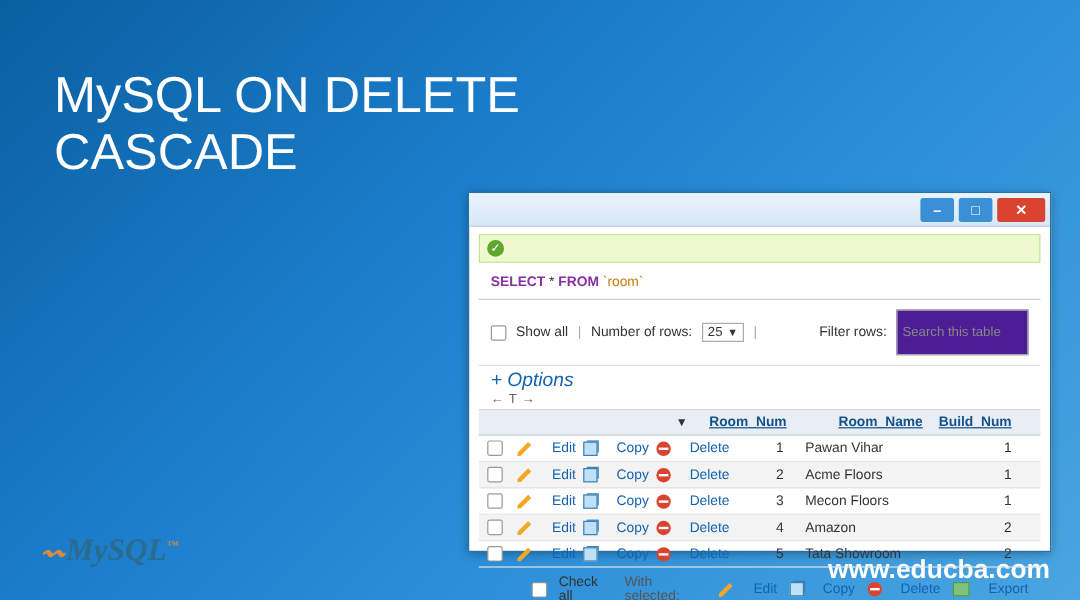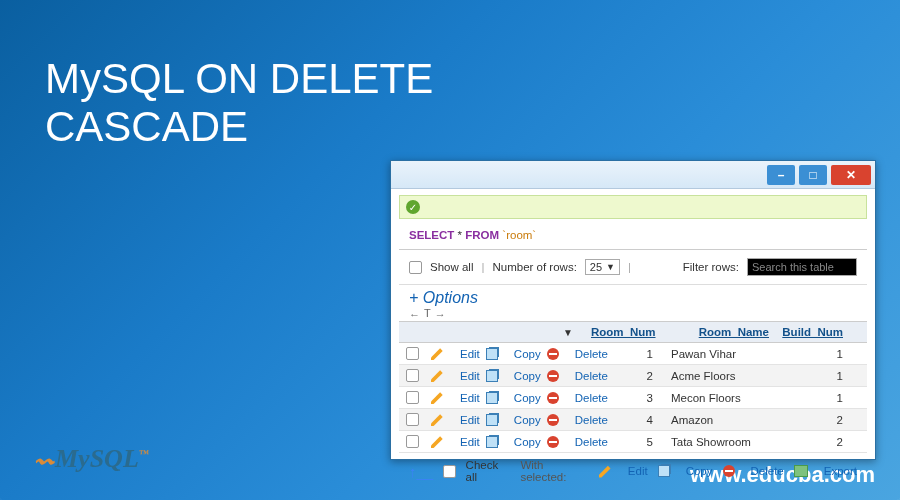--- a/index.html
+++ b/index.html
@@ -82,22 +82,22 @@
     color:#333;
   }
   .filter-row .sep { color:#aaa; }
   .chk { width:13px; height:13px; border:1px solid #999; background:#fff; display:inline-block; border-radius:2px;}
   .rows-select {
     border:1px solid #aaa; padding:1px 4px; font-size:11px;
     display:inline-flex; align-items:center; gap:4px;
   }
   .rows-select .caret { font-size:9px; color:#333;}
   .search-input {
-    border:1px solid #aaa; padding:2px 4px; font-size:11px; color:#888;
-    width:110px; background:#000000;
+    border:1px solid #aaa; padding:12px 4px; font-size:11px; color:#888;
+    width:110px; background:#4c1d95;
   }
 
   .options-row { padding:4px 10px 0; margin:0 8px; }
   .options-row a { color:#1363b3; font-size:16px;font-style:italic; }
   .arrows-row { padding:0 10px 2px; margin:0 8px; color:#666; font-size:11px; display:flex; gap:4px;}
 
   .grid { margin:0 8px; border-top:1px solid #ccc; }
   .ghead, .grow { display:flex; align-items:center; }
   .ghead { background:#e9eef5; border-bottom:1px solid #ccc; }
   .grow  { border-bottom:1px solid #e3e3e3; }

